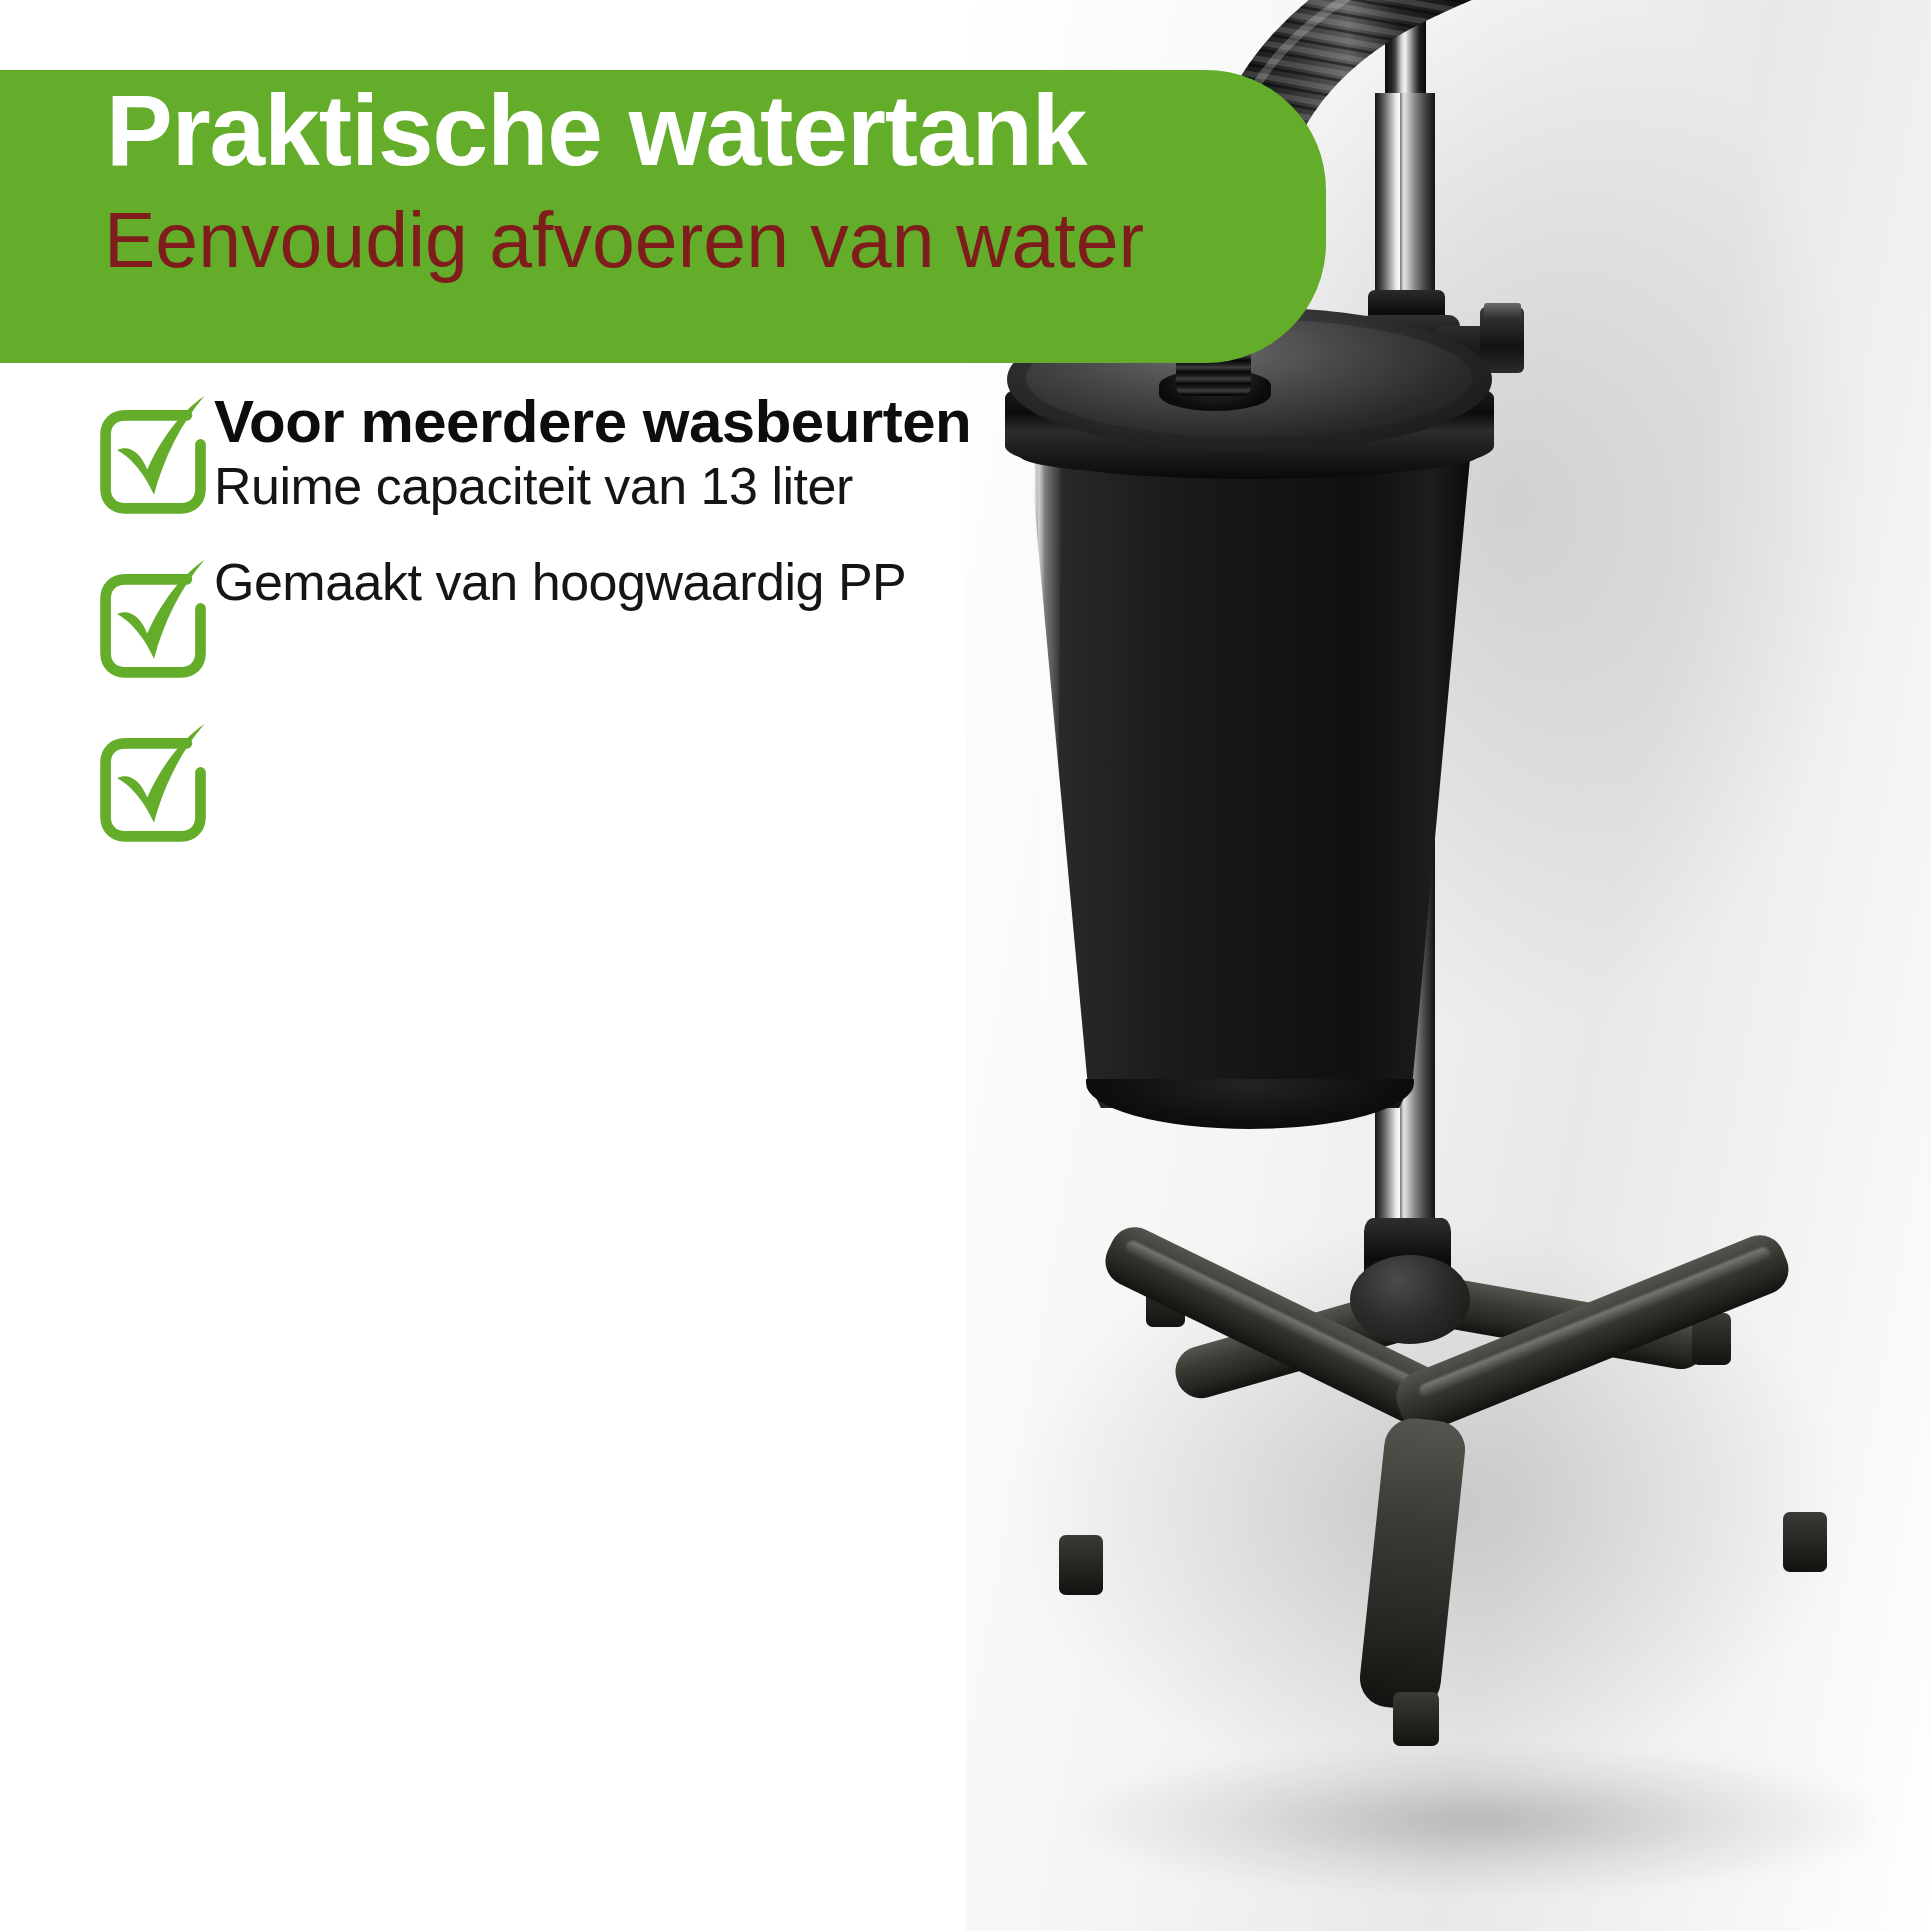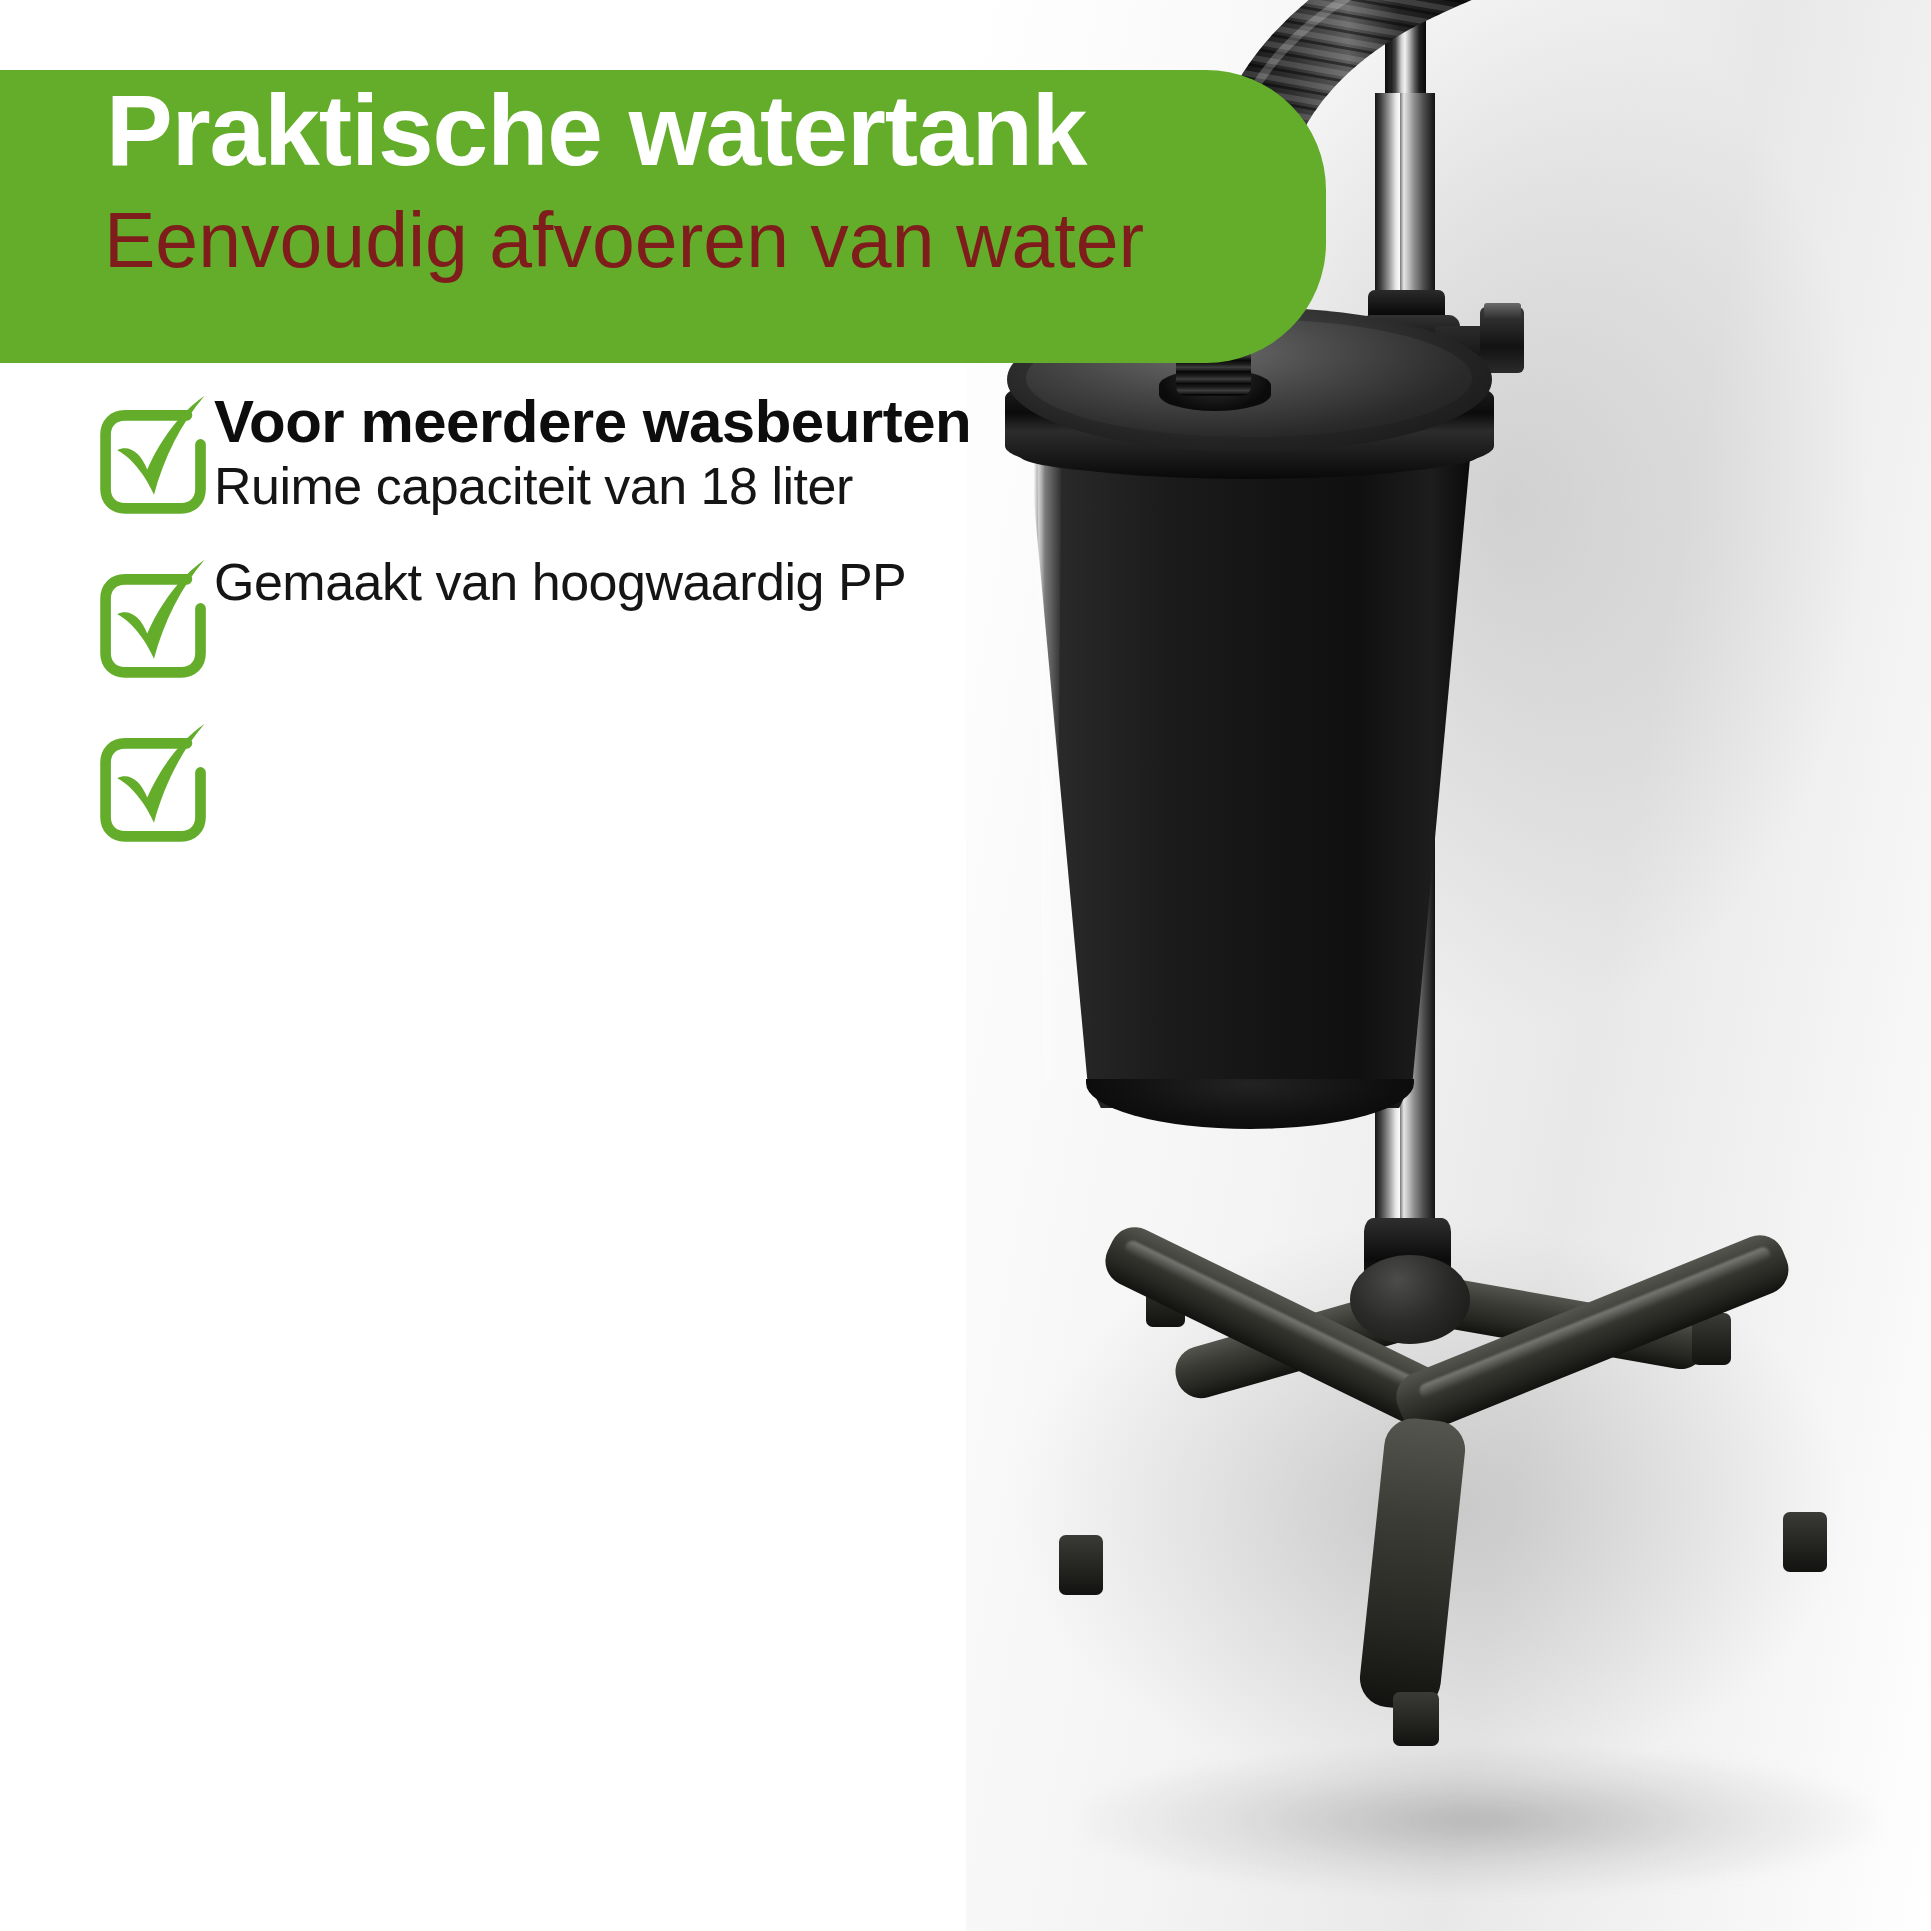--- a/index.html
+++ b/index.html
@@ -302,21 +302,21 @@
 
   <div class="feature">
     <span class="check-icon">
       <svg width="124" height="126" viewBox="0 0 128 130">
         <path d="M98 22 H34 C22 22 14 30 14 42 V98 C14 110 22 118 34 118 H92 C104 118 112 110 112 98 V52" fill="none" stroke="#63ad2b" stroke-width="11" stroke-linecap="round"></path>
         <path d="M26 58 C38 52 50 60 57 78 C70 48 92 18 116 2 C92 30 74 66 64 104 C56 86 42 66 26 58 Z" fill="#63ad2b"></path>
       </svg>
     </span>
     <div class="feature-text">
       <div class="f-title">Voor meerdere wasbeurten</div>
-      <div class="f-sub">Ruime capaciteit van 18 liter</div>
+      <div class="f-sub">Ruime capaciteit van 13 liter</div>
     </div>
   </div>
 
   <div class="feature">
     <span class="check-icon">
       <svg width="124" height="126" viewBox="0 0 128 130">
         <path d="M98 22 H34 C22 22 14 30 14 42 V98 C14 110 22 118 34 118 H92 C104 118 112 110 112 98 V52" fill="none" stroke="#63ad2b" stroke-width="11" stroke-linecap="round"></path>
         <path d="M26 58 C38 52 50 60 57 78 C70 48 92 18 116 2 C92 30 74 66 64 104 C56 86 42 66 26 58 Z" fill="#63ad2b"></path>
       </svg>
     </span>

